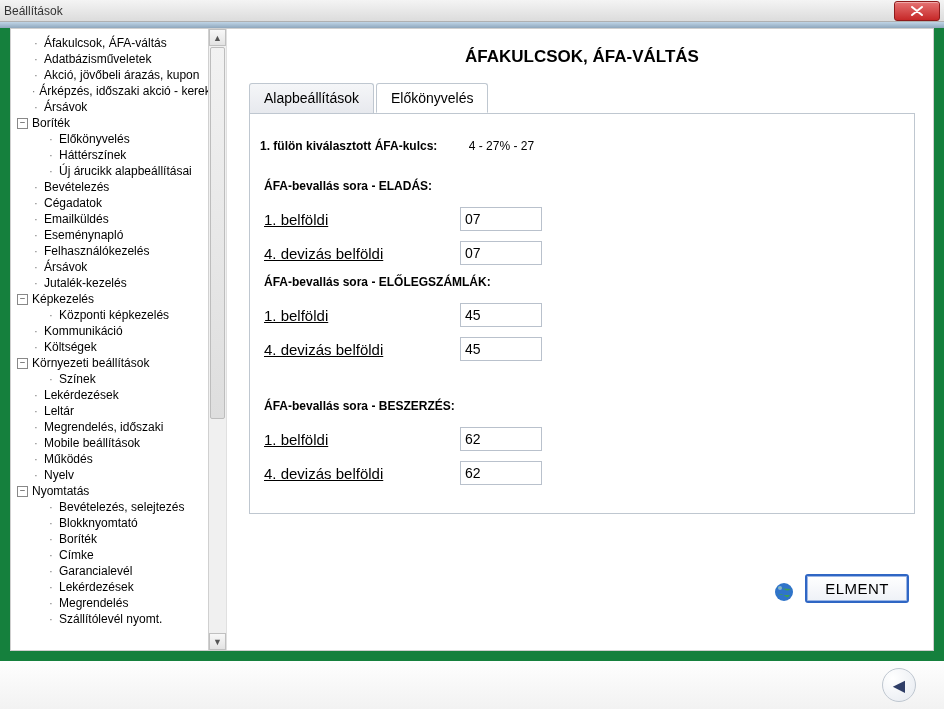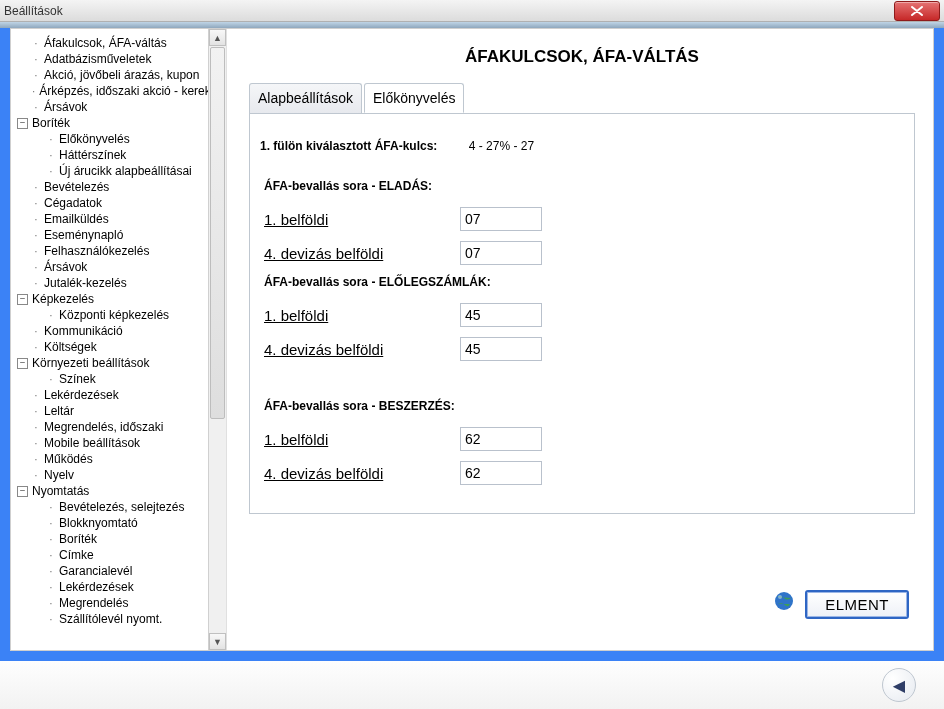--- a/index.html
+++ b/index.html
@@ -1,16 +1,16 @@
 <!DOCTYPE html>
 <html><head>
 <meta charset="utf-8">
 <style>
   html,body{margin:0;padding:0;height:100%;font-family:Tahoma,Segoe UI,Arial,sans-serif;font-size:12px;color:#000;background:#2a3a44;}
-  .window{position:relative;width:944px;height:709px;margin:0 auto;background:#3b82f6;}
+  .window{position:relative;width:944px;height:709px;margin:0 auto;background:#15803d;}
   
   .titlebar{height:22px;background:linear-gradient(#f4f4f4,#dcdcdc);border-bottom:1px solid #b0b0b0;display:flex;align-items:center;padding:0 4px;box-sizing:border-box;font-size:12px;color:#333;position:relative;}
   .titlebar .close{margin-left:auto;width:44px;height:18px;background:linear-gradient(#e57373,#c62828);border:1px solid #8e1b1b;border-radius:3px;box-shadow:inset 0 1px 0 rgba(255,255,255,.4);display:flex;align-items:center;justify-content:center;color:#fff;font-weight:bold;}
   .titlebar .close svg{display:block;}
   
   .glass{height:6px;background:linear-gradient(#bfd4e6,#8fa7bd);}
 
   .client{position:absolute;top:28px;left:10px;right:10px;bottom:58px;border:1px solid #cfcfcf;background:#fff;display:flex;}
   
   .treewrap{width:215px;flex:none;position:relative;border-right:1px solid #e0e0e0;}
@@ -25,32 +25,32 @@
   
   .vscroll{position:absolute;top:0;right:0;bottom:0;width:17px;background:#f0f0f0;border-left:1px solid #d0d0d0;}
   .vscroll .btn{height:17px;background:linear-gradient(#f8f8f8,#e3e3e3);border:1px solid #c0c0c0;box-sizing:border-box;display:flex;align-items:center;justify-content:center;color:#555;font-size:9px;}
   .vscroll .btn.up{position:absolute;top:0;left:0;right:0;}
   .vscroll .btn.down{position:absolute;bottom:0;left:0;right:0;}
   .vscroll .thumb{position:absolute;top:18px;left:1px;right:1px;height:370px;background:linear-gradient(#f2f2f2,#dedede);border:1px solid #bdbdbd;border-radius:2px;}
   
   .main{flex:1;padding:18px 18px 12px 22px;position:relative;}
   .main h1{margin:0 0 16px 0;text-align:center;font-size:17px;font-weight:bold;}
   .tabs{display:flex;border-bottom:1px solid #bfc7d0;margin-bottom:-1px;}
-  .tab{padding:6px 8px;border:1px solid #bfc7d0;border-bottom:none;background:linear-gradient(#f5f6f8,#e7e9ee);font-size:14px;border-radius:3px 3px 0 0;margin-right:2px;}
+  .tab{padding:6px 14px;border:1px solid #bfc7d0;border-bottom:none;background:linear-gradient(#f5f6f8,#e7e9ee);font-size:14px;border-radius:3px 3px 0 0;margin-right:2px;}
   .tab.active{background:#fff;border-bottom:1px solid #fff;position:relative;z-index:2;}
   .panel{border:1px solid #bfc7d0;border-top:none;padding:22px 22px 18px 10px;}
   .panel p,.panel .row,.panel .section{font-size:15px;}
   .panel .top-line{font-weight:bold;margin:4px 0 26px 0;}
   .panel .top-line .val{font-weight:normal;margin-left:28px;}
   .section-title{font-weight:bold;margin:6px 0 14px 4px;}
   .row{display:flex;align-items:center;margin:4px 0 10px 4px;}
   .row .lbl{width:196px;text-decoration:underline;}
   .row input{width:72px;height:20px;border:1px solid #b9c1cc;font-size:14px;padding:1px 4px;font-family:inherit;}
   .gap{height:22px;}
-  .save-area{position:absolute;right:24px;bottom:31px;display:flex;align-items:flex-start;gap:10px;}
+  .save-area{position:absolute;right:24px;bottom:47px;display:flex;align-items:flex-end;gap:10px;}
   .globe svg{display:block;}
   .save-btn{border:2px solid #2f66c4;background:linear-gradient(#fff,#eef1f7);padding:4px 18px;font-size:15px;letter-spacing:0.5px;font-family:inherit;border-radius:3px;box-shadow:0 0 0 1px #9bb6e6 inset;}
   
   .bottombar{position:absolute;left:0;right:0;bottom:0;height:48px;background:linear-gradient(#fefefe,#f2f2f2);display:flex;align-items:center;justify-content:flex-end;padding-right:28px;}
   .navback{width:32px;height:32px;border:1px solid #bfc7d0;border-radius:50%;display:flex;align-items:center;justify-content:center;background:radial-gradient(circle at 30% 30%,#ffffff,#e6eaf0);color:#2f3e67;font-size:16px;}
 </style>
 </head>
 <body>
 
 <div class="window">

